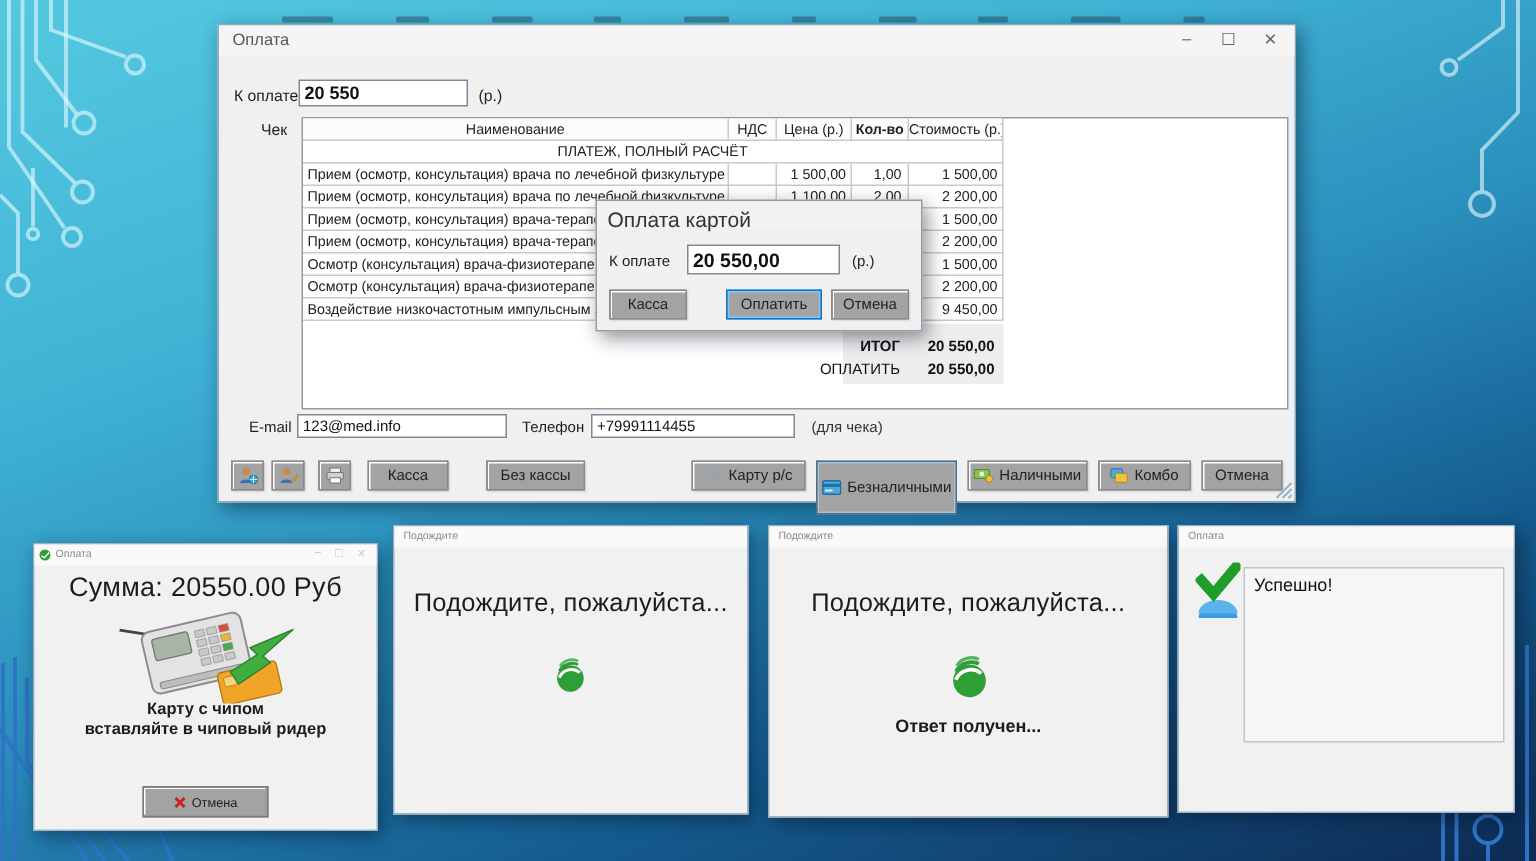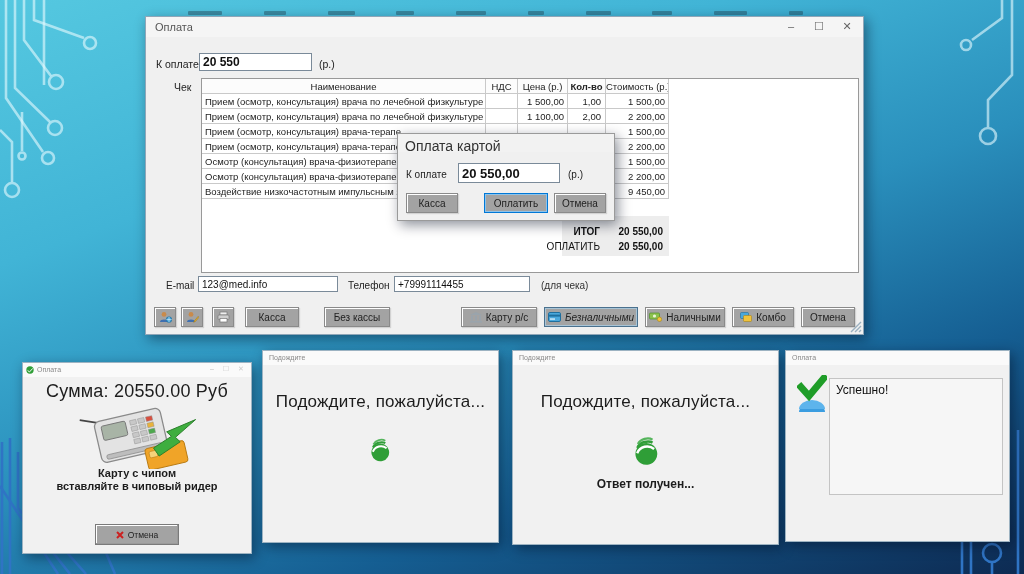--- a/index.html
+++ b/index.html
@@ -125,20 +125,21 @@
     <div id="table-box">
       <div style="position:absolute;left:360px;top:137px;width:107px;height:40px;background:#ededed;"></div>
 
       <div class="trow hdr h15">
         <div class="tc c-name">Наименование</div>
         <div class="tc c-vat">НДС</div>
         <div class="tc c-price" style="text-align:center;padding:0;">Цена (р.)</div>
         <div class="tc c-qty" style="text-align:center;padding:0;font-weight:bold;">Кол-во</div>
         <div class="tc c-cost" style="text-align:center;padding:0;">Стоимость (р.)</div>
       </div>
+      <div class="band">ПЛАТЕЖ, ПОЛНЫЙ РАСЧЁТ</div>
 
       <div class="trow h15">
         <div class="tc c-name">Прием (осмотр, консультация) врача по лечебной физкультуре</div>
         <div class="tc c-vat"></div>
         <div class="tc c-price">1 500,00</div>
         <div class="tc c-qty">1,00</div>
         <div class="tc c-cost">1 500,00</div>
       </div>
       <div class="trow h15">
         <div class="tc c-name">Прием (осмотр, консультация) врача по лечебной физкультуре</div>
@@ -230,21 +231,21 @@
       <div class="btn" style="position:static;width:76px;height:20px;">
         <svg width="12" height="11" viewBox="0 0 12 11">
           <path d="M6,0 L12,3 H0 Z" fill="#9aa4ac"></path>
             <rect x="1" y="3.6" width="1.8" height="5" fill="#9aa4ac"></rect>
           <rect x="5.1" y="3.6" width="1.8" height="5" fill="#9aa4ac"></rect>
             <rect x="9.2" y="3.6" width="1.8" height="5" fill="#9aa4ac"></rect>
           <rect x="0" y="9" width="12" height="1.6" fill="#9aa4ac"></rect>
         </svg>
         <span>Карту р/с</span>
       </div>
-      <div class="btn default-hl" style="position:static;width:94px;height:20px;font-style:italic;">
+      <div class="btn default-hl" style="position:static;width:94px;height:36px;">
         <svg width="13" height="10" viewBox="0 0 13 10">
           <rect x=".5" y=".5" width="12" height="9" rx="1.4" fill="#4aa8dc" stroke="#1f6f9e"></rect>
           <rect x=".5" y="2.6" width="12" height="2" fill="#1f6f9e"></rect>
           <rect x="2" y="6.4" width="5" height="1.3" fill="#dff2fc"></rect>
         </svg>
         <span>Безналичными</span>
       </div>
       <div class="btn" style="position:static;width:80px;height:20px;">
         <svg width="13" height="10" viewBox="0 0 13 10">
           <rect x=".5" y="1" width="10" height="6" rx="1" fill="#8cc14d" stroke="#4e8f2a" stroke-width=".7"></rect>

